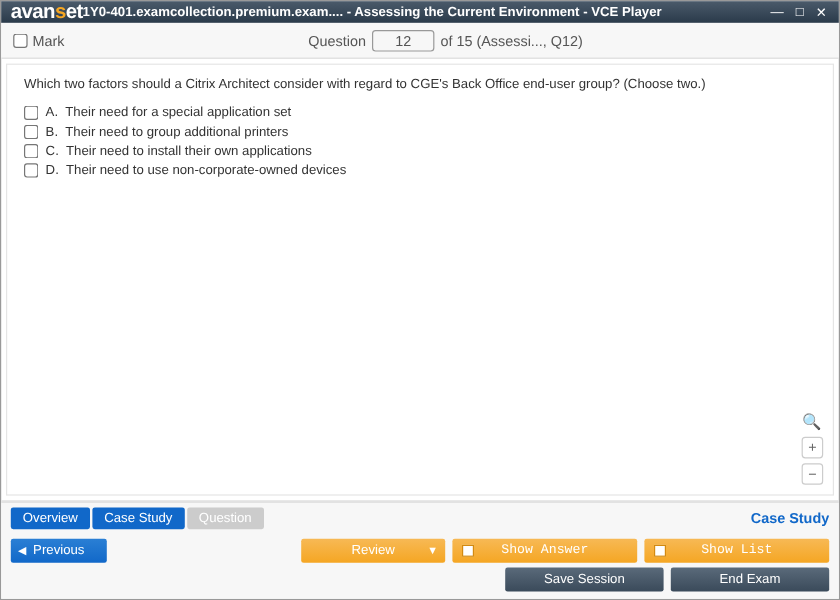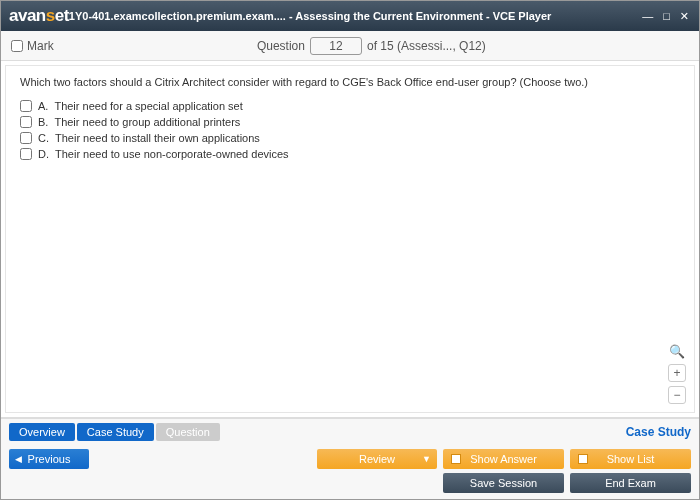--- a/index.html
+++ b/index.html
@@ -1,18 +1,18 @@
 <!DOCTYPE html>
 <html><head>
 <meta charset="utf-8">
 <style>
 * { box-sizing: border-box; margin: 0; padding: 0; }
 body { font-family: Arial, sans-serif; background: #fff; }
 .window { width: 700px; height: 500px; border: 1px solid #999; display: flex; flex-direction: column; background: #fff; }
-.titlebar { background: linear-gradient(to bottom, #4a5a6a, #2a3a4a); color: #fff; height: 30px; display: flex; align-items: center; padding: 0 8px; position: relative; }
+.titlebar { background: linear-gradient(to bottom, #4a5a6a, #2a3a4a); color: #fff; height: 18px; display: flex; align-items: center; padding: 0 8px; position: relative; }
 .logo { font-size: 17px; font-weight: bold; letter-spacing: -0.5px; }
 .logo .n { color: #f5a623; }
 .title-text { flex: 1; text-align: left; font-size: 11px; font-weight: bold; }
 .win-controls { display: flex; gap: 6px; font-size: 11px; cursor: pointer; }
 .win-controls span { padding: 0 2px; }
 .header-bar { background: #f7f7f7; border-bottom: 1px solid #ddd; height: 30px; display: flex; align-items: center; padding: 0 10px; font-size: 12px; color: #555; }
 .mark-area { display: flex; align-items: center; gap: 4px; }
 .mark-area input { width: 12px; height: 12px; }
 .question-label { flex: 1; text-align: center; }
 .question-num { display: inline-block; border: 1px solid #999; border-radius: 3px; padding: 1px 18px; margin: 0 2px; }
@@ -26,27 +26,27 @@
 .zoom .mag { border: none; font-size: 13px; }
 .tabs-row { display: flex; align-items: center; padding: 4px 8px; border-top: 1px solid #ddd; font-size: 11px; }
 .tab { padding: 3px 10px; margin-right: 2px; border-radius: 2px; cursor: pointer; }
 .tab.blue { background: #1168c9; color: #fff; }
 .tab.grey { background: #ccc; color: #fff; }
 .case-study-label { margin-left: auto; color: #1168c9; font-weight: bold; font-size: 12px; }
 .buttons-row { display: flex; align-items: center; gap: 6px; padding: 4px 8px 2px; font-size: 11px; }
 .btn { padding: 4px 0; border-radius: 2px; cursor: pointer; text-align: center; color: #fff; display: flex; align-items: center; justify-content: center; position: relative; }
 .btn.blue { background: linear-gradient(to bottom, #2a7fd4, #1168c9); width: 80px; }
 .btn.orange { background: linear-gradient(to bottom, #f7b955, #f5a623); width: 120px; }
-.btn.orange.wide { width: 121px; }
+.btn.orange.wide { width: 154px; font-family: Liberation Mono, monospace; }
 .btn .chev { position: absolute; font-size: 9px; }
 .btn .chev.left { left: 6px; }
 .btn .chev.right { right: 6px; }
 .btn .box { width: 10px; height: 10px; background: #fff; border: 1px solid #d48a10; position: absolute; left: 8px; }
 .bottom-row { display: flex; align-items: center; gap: 6px; padding: 2px 8px 6px; font-size: 11px; justify-content: flex-end; }
-.btn.dark { background: linear-gradient(to bottom, #5a6a7a, #3a4a5a); width: 121px; }
+.btn.dark { background: linear-gradient(to bottom, #5a6a7a, #3a4a5a); width: 132px; }
 .footer-area { background: #f7f7f7; border-top: 1px solid #ddd; }
 </style>
 </head>
 <body>
 
 <div class="window">
   <div class="titlebar">
     <div class="logo">
       <span>avan</span><span class="n">s</span><span>et</span>
     </div>

